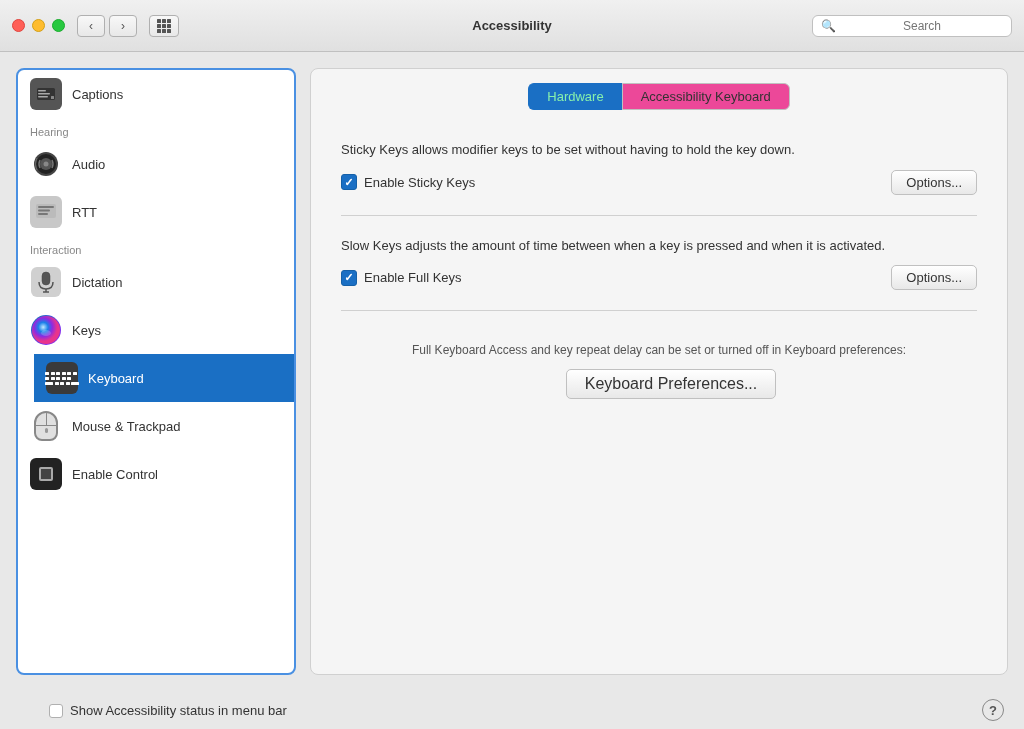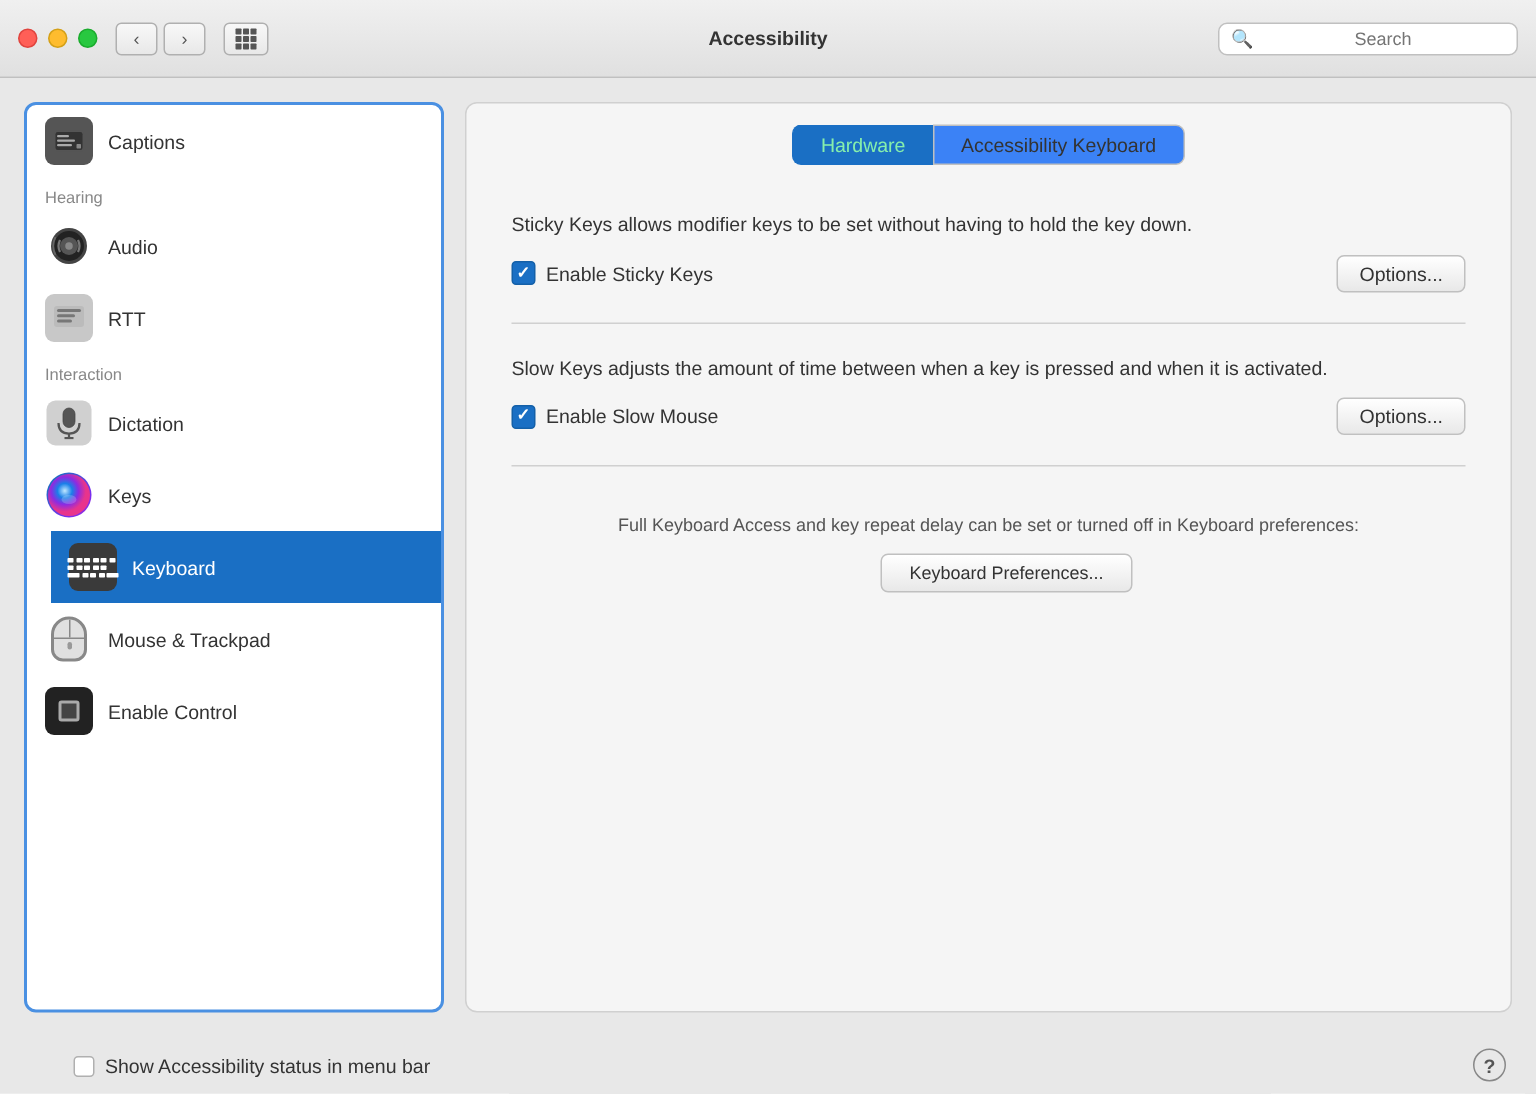--- a/index.html
+++ b/index.html
@@ -206,21 +206,21 @@
       justify-content: center;
       padding: 14px 0 10px 0;
       gap: 0;
     }
 
     .tab-btn {
       padding: 5px 18px;
       font-size: 13px;
       cursor: pointer;
       border: 1px solid #c0c0c0;
-      background: #3b82f6;
+      background: #ec4899;
       color: #333;
     }
 
     .tab-btn:first-child {
       border-radius: 6px 0 0 6px;
       border-right: none;
     }
 
     .tab-btn:last-child {
       border-radius: 0 6px 6px 0;
@@ -316,21 +316,21 @@
 
     .keyboard-prefs-desc {
       font-size: 12px;
       color: #555;
       text-align: center;
       line-height: 1.5;
     }
 
     .keyboard-prefs-btn {
       padding: 5px 18px;
-      font-size: 12px;
+      font-size: 16px;
       background: linear-gradient(180deg, #fff, #e8e8e8);
       border: 1px solid #c0c0c0;
       border-radius: 5px;
       cursor: pointer;
       color: #333;
       margin-left: 24px;
     }
 
     
     .bottom-bar {
@@ -733,21 +733,21 @@
 
         <div class="divider"></div>
 
         <div class="settings-section">
           <p class="settings-description">Slow Keys adjusts the amount of time between when a key is pressed and when it is activated.</p>
           <div class="settings-row">
             <div class="checkbox-row">
               <div class="checkbox">
                 <span class="checkbox-check">✓</span>
               </div>
-              <span class="checkbox-label">Enable Slow Mouse</span>
+              <span class="checkbox-label">Enable Full Keys</span>
             </div>
             <button class="options-btn">Options...</button>
           </div>
         </div>
 
         <div class="divider"></div>
 
         <div class="keyboard-prefs-section">
           <p class="keyboard-prefs-desc">Full Keyboard Access and key repeat delay can be set or turned off in Keyboard preferences:</p>
           <button class="keyboard-prefs-btn">Keyboard Preferences...</button>

